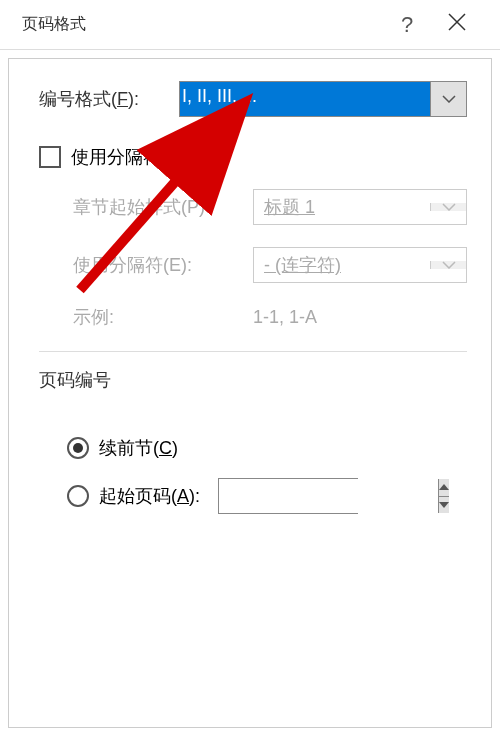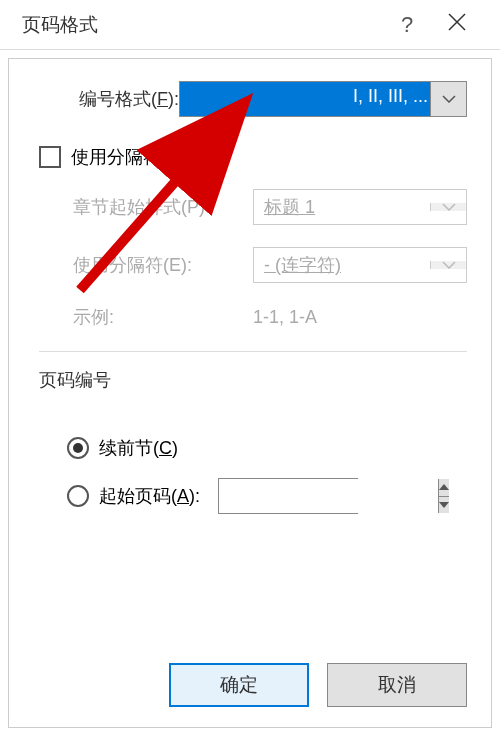--- a/index.html
+++ b/index.html
@@ -12,21 +12,21 @@
       position: relative;
     }
     .titlebar {
       height: 50px;
       display: flex;
       align-items: center;
       padding: 0 18px 0 22px;
       border-bottom: 1px solid #ddd;
       color: #333;
     }
-    .titlebar .title { flex: 1; font-size: 19px; }
+    .titlebar .title { flex: 1; font-size: 16px; }
     .titlebar .help {
       width: 50px;
       text-align: center;
       font-size: 22px;
       color: #555;
     }
     .titlebar .close {
       width: 50px;
       text-align: center;
     }
@@ -35,21 +35,20 @@
       padding: 22px 24px 16px 30px;
       border: 1px solid #ccc;
       margin: 8px;
       height: 670px;
       position: relative;
     }
     .row {
       display: flex;
       align-items: center;
       margin-bottom: 8px;
-      text-align: right;
     }
     .row-format .label {
       width: 140px;
       color: #333;
     }
     .underline { text-decoration: underline; }
     .format-select {
       flex: 1;
       height: 36px;
       display: flex;
@@ -288,24 +287,20 @@
           <div class="spinner-btn">
             <svg viewBox="0 0 10 6">
                 <path d="M0 0 L5 6 L10 0 Z" fill="#555"></path>
               </svg>
           </div>
         </div>
       </div>
     </div>
   </div>
 
-  <div class="buttons">
-    <div class="btn btn-ok">确定</div>
-    <div class="btn btn-cancel">取消</div>
-  </div>
 
 </div>
 
 <svg class="arrow-overlay" width="300" height="260">
   <defs>
     <marker id="ah" markerWidth="12" markerHeight="12" refX="10" refY="5" orient="auto">
       <path d="M0 0 L12 5 L0 10 Z" fill="#d40000"></path>
     </marker>
   </defs>
   <line x1="50" y1="240" x2="210" y2="58" stroke="#d40000" stroke-width="10" marker-end="url(#ah)"></line>

